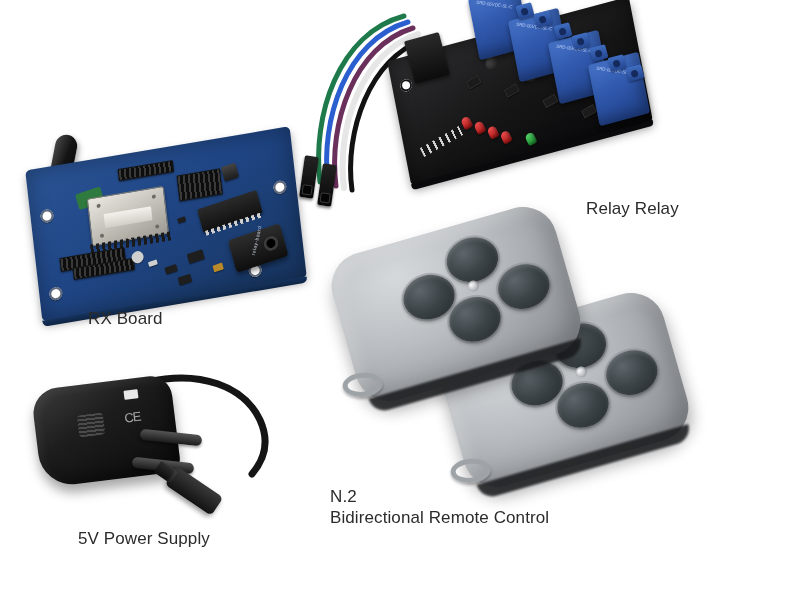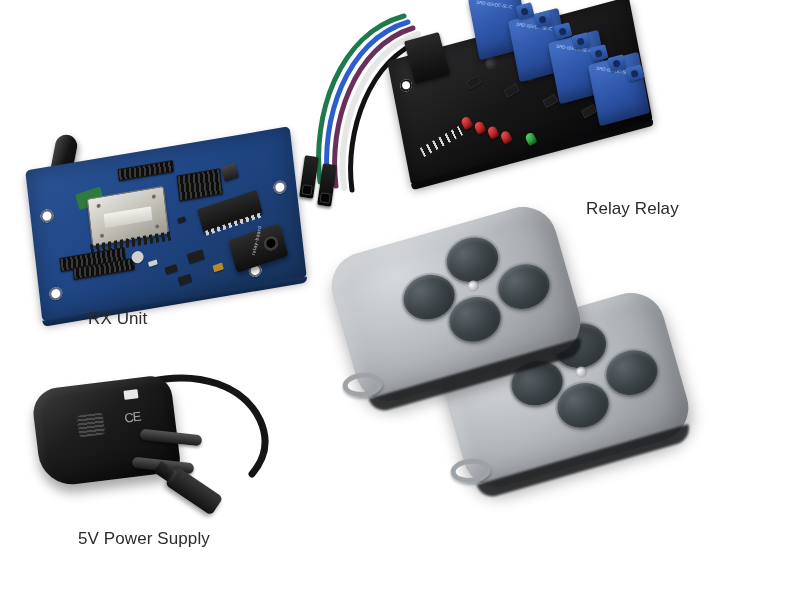--- a/index.html
+++ b/index.html
@@ -432,17 +432,19 @@
     <div class="psu-ridge"></div>
     <div class="psu-sticker"></div>
     <div class="psu-ce">
       <span class="ce">CE</span>
     </div>
     <div class="prong pr1"></div>
     <div class="prong pr2"></div>
     <div class="dc-plug"></div>
   </div>
 
-  <div class="label" id="label-rx">RX Unit</div>
+  <div class="label" id="label-rx">RX Board</div>
   <div class="label" id="label-relay">Relay Relay</div>
   <div class="label" id="label-psu">5V Power Supply</div>
+  <div class="label" id="label-remote">N.2
+Bidirectional Remote Control</div>
 
 </div>
 
 </body></html>

